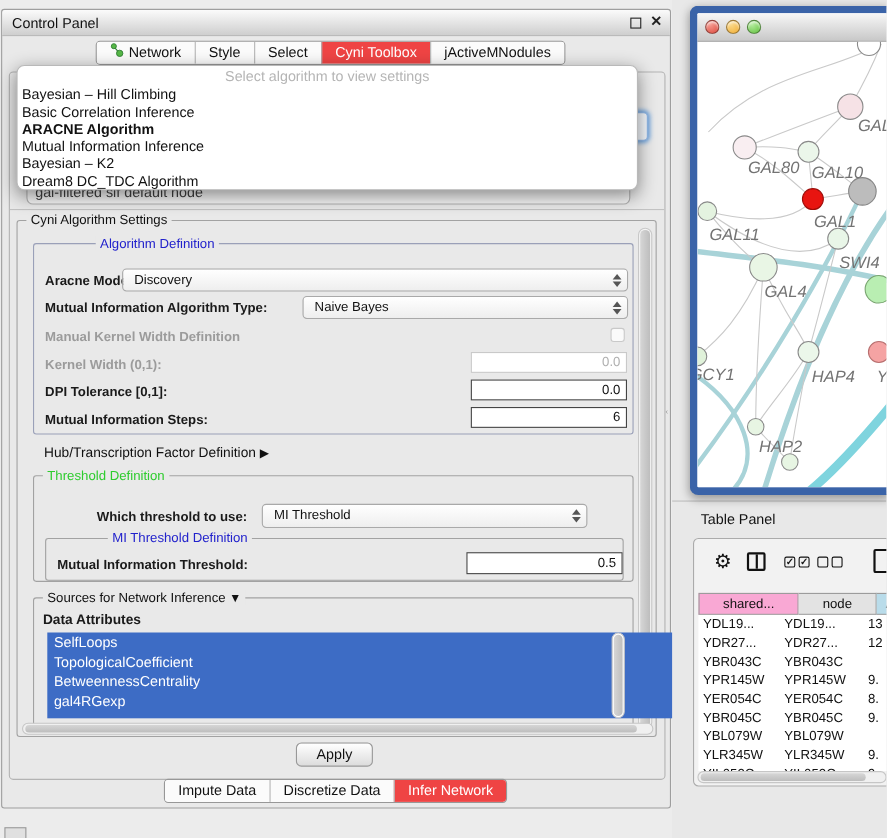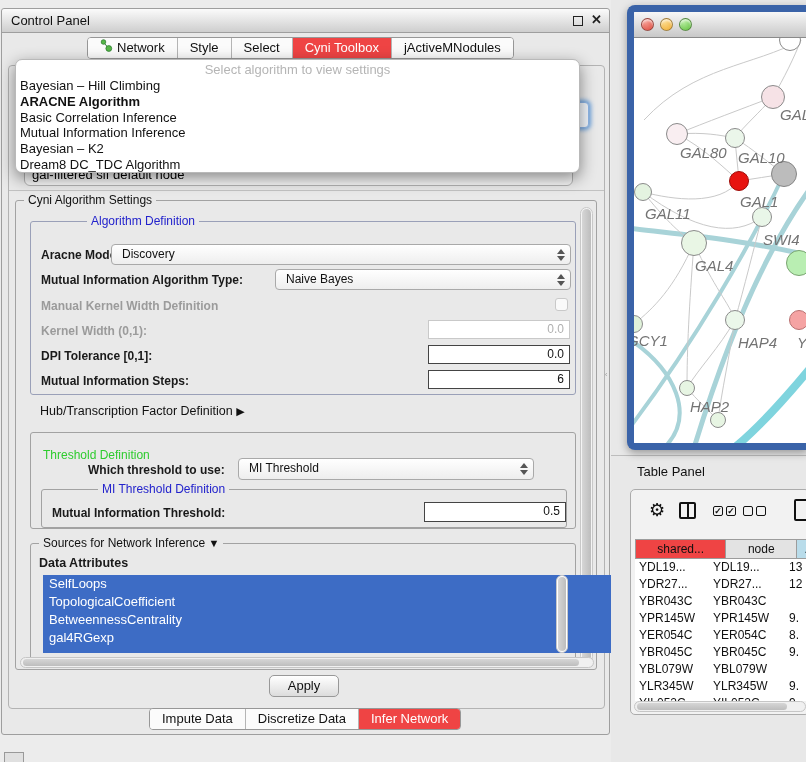--- a/index.html
+++ b/index.html
@@ -29,30 +29,30 @@
   .popup { position:absolute; left:13px; top:50px; width:565px; height:114px; background:#fff;
            border:1px solid #b9b9b9; border-radius:7px; box-shadow:0 5px 16px rgba(0,0,0,.45);
            z-index:50; padding-top:1px; }
   .popup .prompt { text-align:center; color:#b5b5b5; font-size:13px; height:17px; line-height:17px; }
   .popup .item { font-size:13px; line-height:15.8px; padding-left:4px; white-space:nowrap; }
   .popup .item.bold { font-weight:bold; }
 
   
   .ghost-combo { position:absolute; left:22px; top:150px; width:549px; height:27px; background:#f6f6f6;
                  border:1px solid #b2b2b2; border-radius:6px; z-index:3; }
-  .ghost-text { position:absolute; left:30px; top:158px; font-size:13px; color:#000000; z-index:4; }
+  .ghost-text { position:absolute; left:30px; top:158px; font-size:13px; color:#404040; z-index:4; }
   .ghost-spin { position:absolute; left:571px; top:93px; width:16px; height:26px; background:#f2f6fb;
                 border:1px solid #8fb6e6; border-radius:4px; box-shadow:0 0 4px 2px #6fa5e0; z-index:2; }
   .section-divider { position:absolute; left:7px; top:181px; width:595px; height:0; border-top:1px solid #c2c2c2; z-index:1; }
 
   
   .group { position:absolute; border:1px solid #a2a2a2; border-radius:3px; }
   .legend { position:absolute; top:-8px; left:8px; background:#e9e9e9; padding:0 4px; font-size:12px; white-space:nowrap; }
   .legend.blue { color:#2222cc;margin-left:48px; }
-  .legend.green { color:#2ecc2e;margin-top:23px; }
+  .legend.green { color:#2ecc2e; }
 
   .lbl { position:absolute; font-size:12px; font-weight:bold; color:#1a1a1a; white-space:nowrap; }
   .lbl.dis { color:#9b9b9b; }
 
   .combo { position:absolute; height:21px; background:linear-gradient(#ffffff,#eeeeee); border:1px solid #a9a9a9;
            border-radius:4px; font-size:12px; line-height:19px; padding-left:10px; color:#111; }
   .spin { position:absolute; right:5px; top:50%; transform:translateY(-50%); width:8px; height:12px; }
   .spin::before { content:""; position:absolute; top:0; left:0; border-left:4px solid transparent;
                   border-right:4px solid transparent; border-bottom:5px solid #555; }
   .spin::after  { content:""; position:absolute; bottom:0; left:0; border-left:4px solid transparent;
@@ -155,22 +155,22 @@
   <div class="inner-panel"></div>
   <div class="section-divider"></div>
 
   <div class="ghost-combo"></div>
   <div class="ghost-text">gal-filtered sif default node</div>
   <div class="ghost-spin"></div>
 
   <div class="popup">
     <div class="prompt">Select algorithm to view settings</div>
     <div class="item">Bayesian – Hill Climbing</div>
+    <div class="item">Basic Correlation Inference</div>
     <div class="item bold">ARACNE Algorithm</div>
-    <div class="item">Basic Correlation Inference</div>
     <div class="item">Mutual Information Inference</div>
     <div class="item">Bayesian – K2</div>
     <div class="item">Dream8 DC_TDC Algorithm</div>
   </div>
 
   <div class="group" style="left:13px; top:191px; width:582px; height:470px;">
     <span class="legend">Cyni Algorithm Settings</span>
 
     <div class="vsb" style="right:3px; top:6px; height:456px;">
         <div class="thumb"></div>
@@ -345,21 +345,21 @@
       <span class="cb">✓</span>
     </span>
     <span class="cbpair" style="left:112px; top:16px;">
       <span class="cb"></span>
       <span class="cb"></span>
     </span>
     <span class="file-ic" style="left:163px; top:9px;"></span>
 
     <div class="ttable">
       <div class="thead">
-        <div class="th" style="width:98px; background:#ef4444;">shared...</div>
+        <div class="th" style="width:98px; background:#f9a8d4;">shared...</div>
         <div class="th" style="width:76px; background:#e3e3e3;">node</div>
         <div class="th" style="width:40px; background:#b9dcea; text-align:left; padding-left:8px;">A</div>
       </div>
       <div class="trows">
         <div class="tr">
           <div class="td" style="width:74px;">YDL19...</div>
           <div class="td" style="width:76px;">YDL19...</div>
           <div class="td" style="width:40px;">13</div>
         </div>
         <div class="tr">

